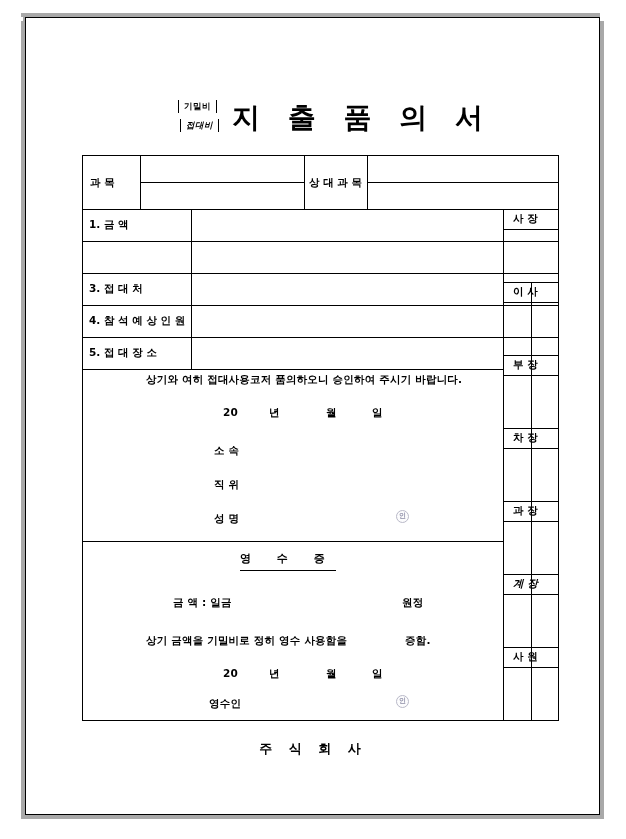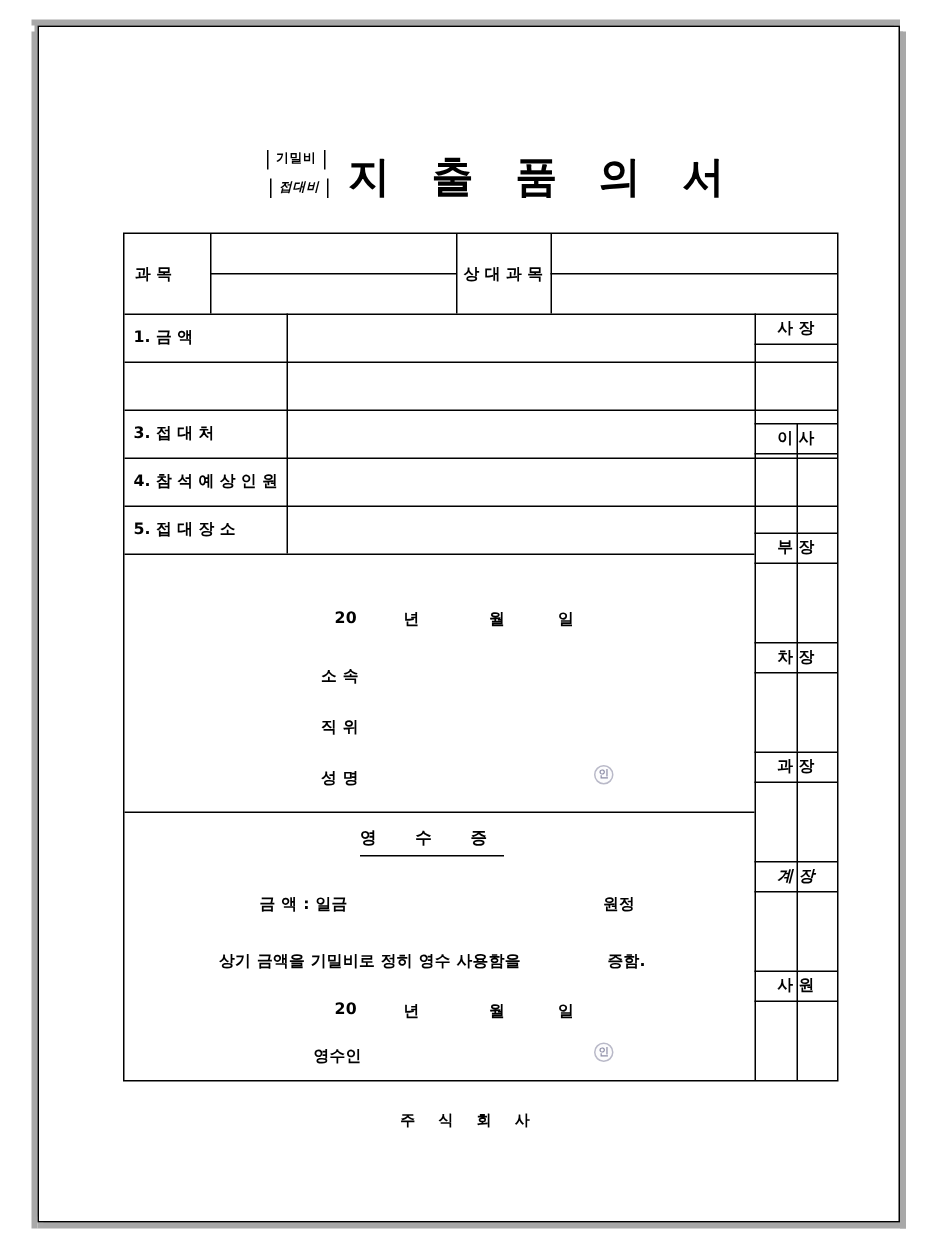--- a/index.html
+++ b/index.html
@@ -130,21 +130,21 @@
     box-sizing: border-box;
     white-space: nowrap;
   }
   .cell-label.center {
     justify-content: center;
   }
   .approve-label {
     position: absolute;
     display: flex;
     align-items: center;
-    justify-content: center;
+    justify-content: flex-start;
     font-size: 10.5px;
     font-weight: bold;
     box-sizing: border-box;
     padding: 0 10px;
     white-space: nowrap;
   }
 
   .body-text {
     position: absolute;
     font-size: 10.5px;
@@ -181,21 +181,21 @@
     background: #fcfcfd;
     overflow: hidden;
   }
 
   #company-footer {
     position: absolute;
     left: 0;
     top: 740px;
     width: 626px;
     text-align: center;
-    font-size: 10px;
+    font-size: 13px;
     font-weight: bold;
     letter-spacing: 6px;
   }
 </style>
 </head>
 <body>
 
 <div id="frame-shadow-t"></div>
 <div id="frame-shadow-l"></div>
 <div id="frame-shadow-r"></div>
@@ -311,20 +311,21 @@
   <div class="approve-label" style="left:420px; top:418px; width:55px; height:20px;font-style:italic;">
     <span>계        장</span>
   </div>
   <div style="position:absolute; left:421px; top:439px; width:53px; height:52px;"></div>
 
   <div class="approve-label" style="left:420px; top:491px; width:55px; height:20px;">
     <span>사        원</span>
   </div>
   <div style="position:absolute; left:421px; top:512px; width:53px; height:52px;"></div>
 
+  <div class="body-text" style="left:63px; top:217px;">상기와 여히 접대사용코저 품의하오니 승인하여 주시기 바랍니다.</div>
 
   <div class="body-text" style="left:140px; top:250px;">20</div>
   <div class="body-text" style="left:186px; top:250px;">년</div>
   <div class="body-text" style="left:243px; top:250px;">월</div>
   <div class="body-text" style="left:289px; top:250px;">일</div>
 
   <div class="body-text" style="left:131px; top:288px;">소 속</div>
   <div style="position:absolute; left:175px; top:283px; width:220px; height:18px;"></div>
 
   <div class="body-text" style="left:131px; top:322px;">직 위</div>

